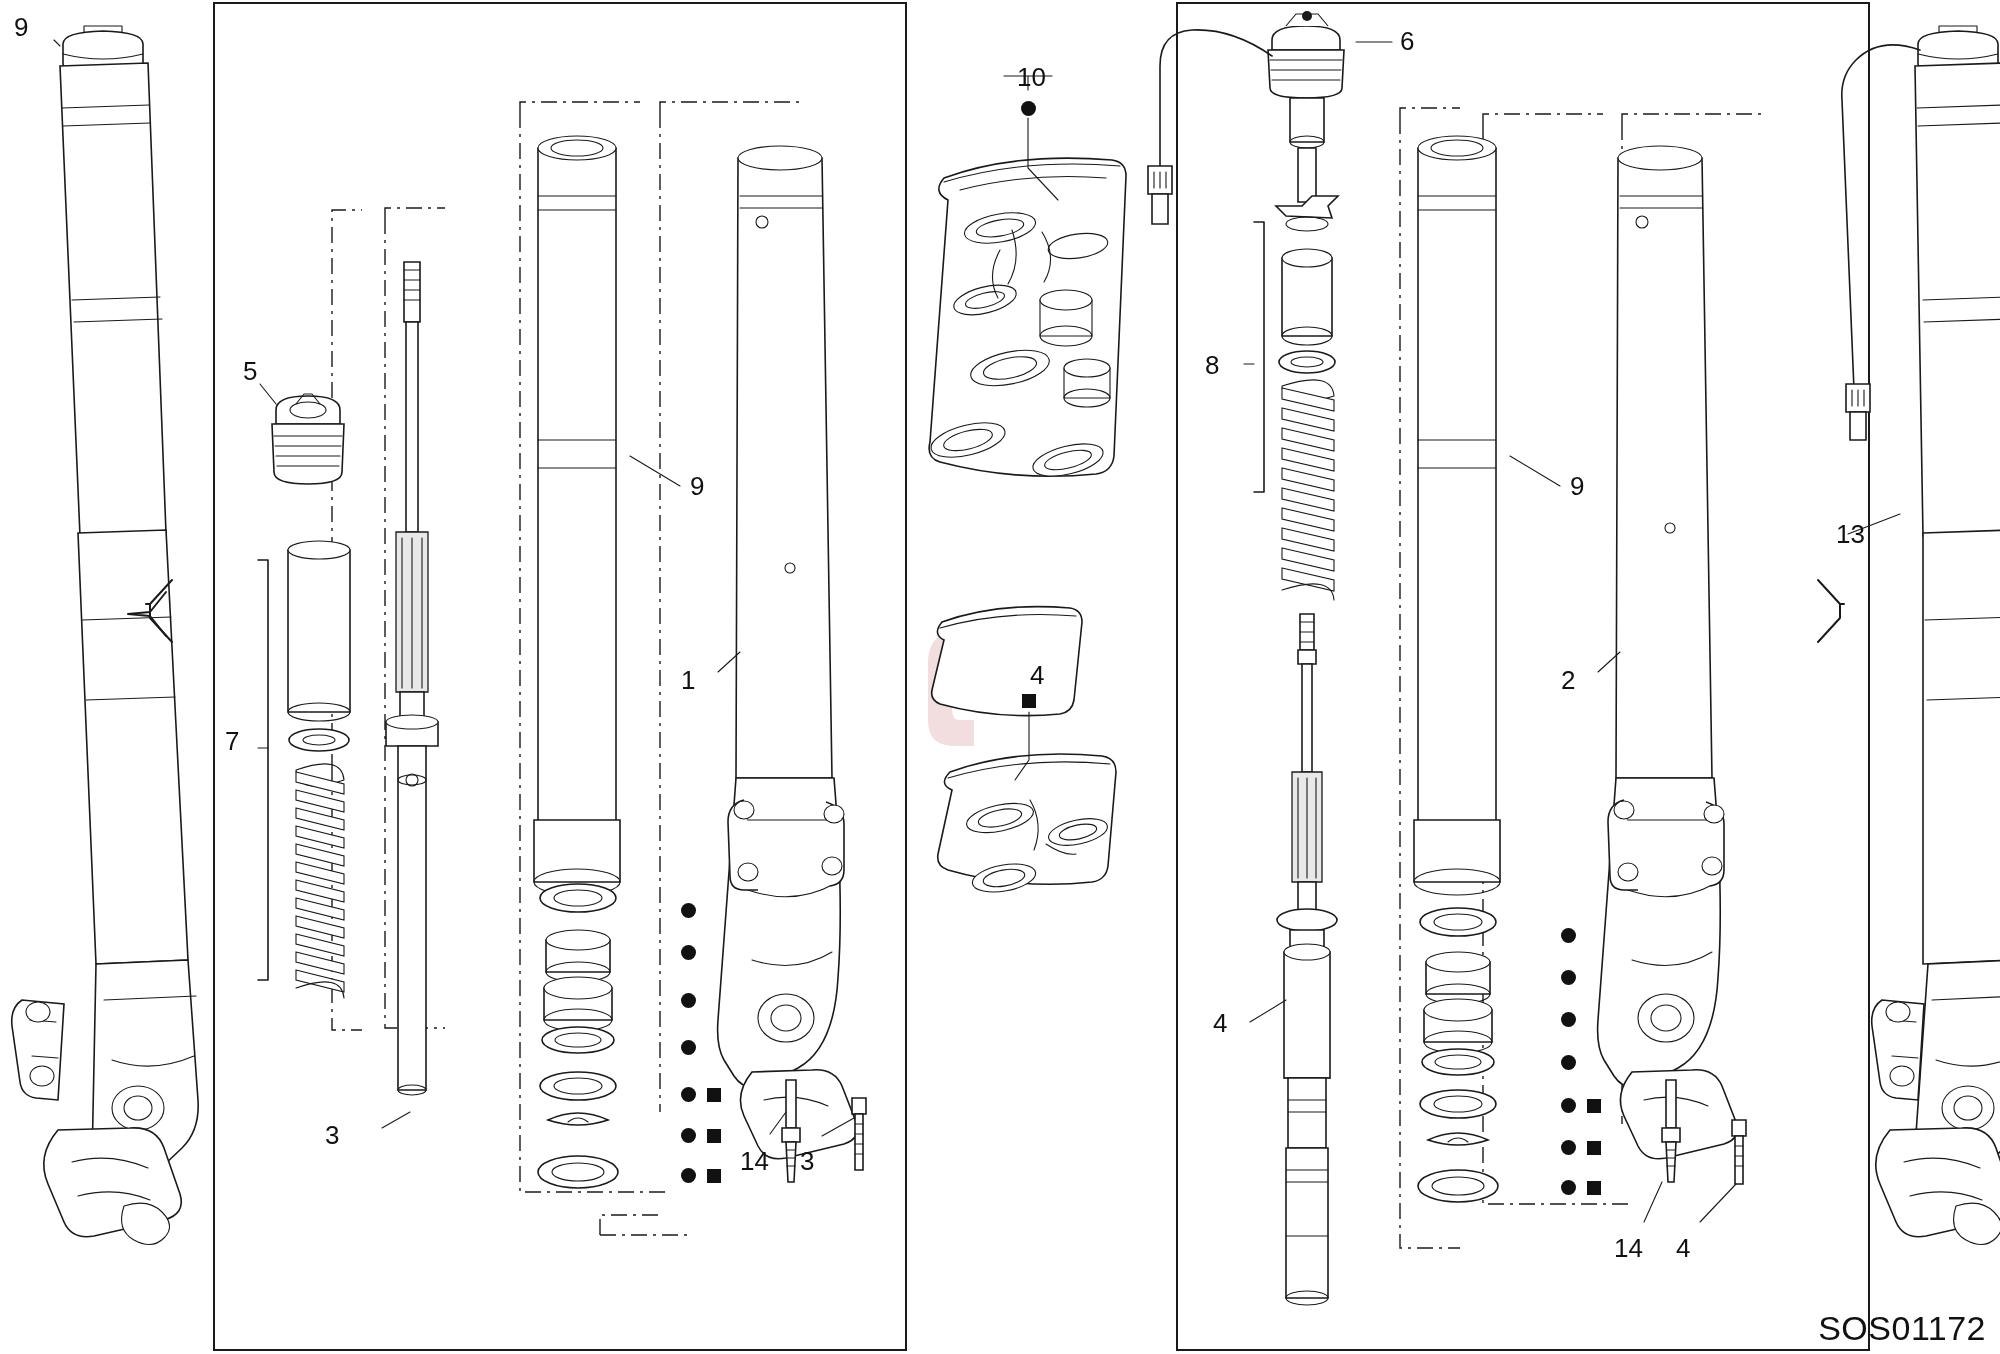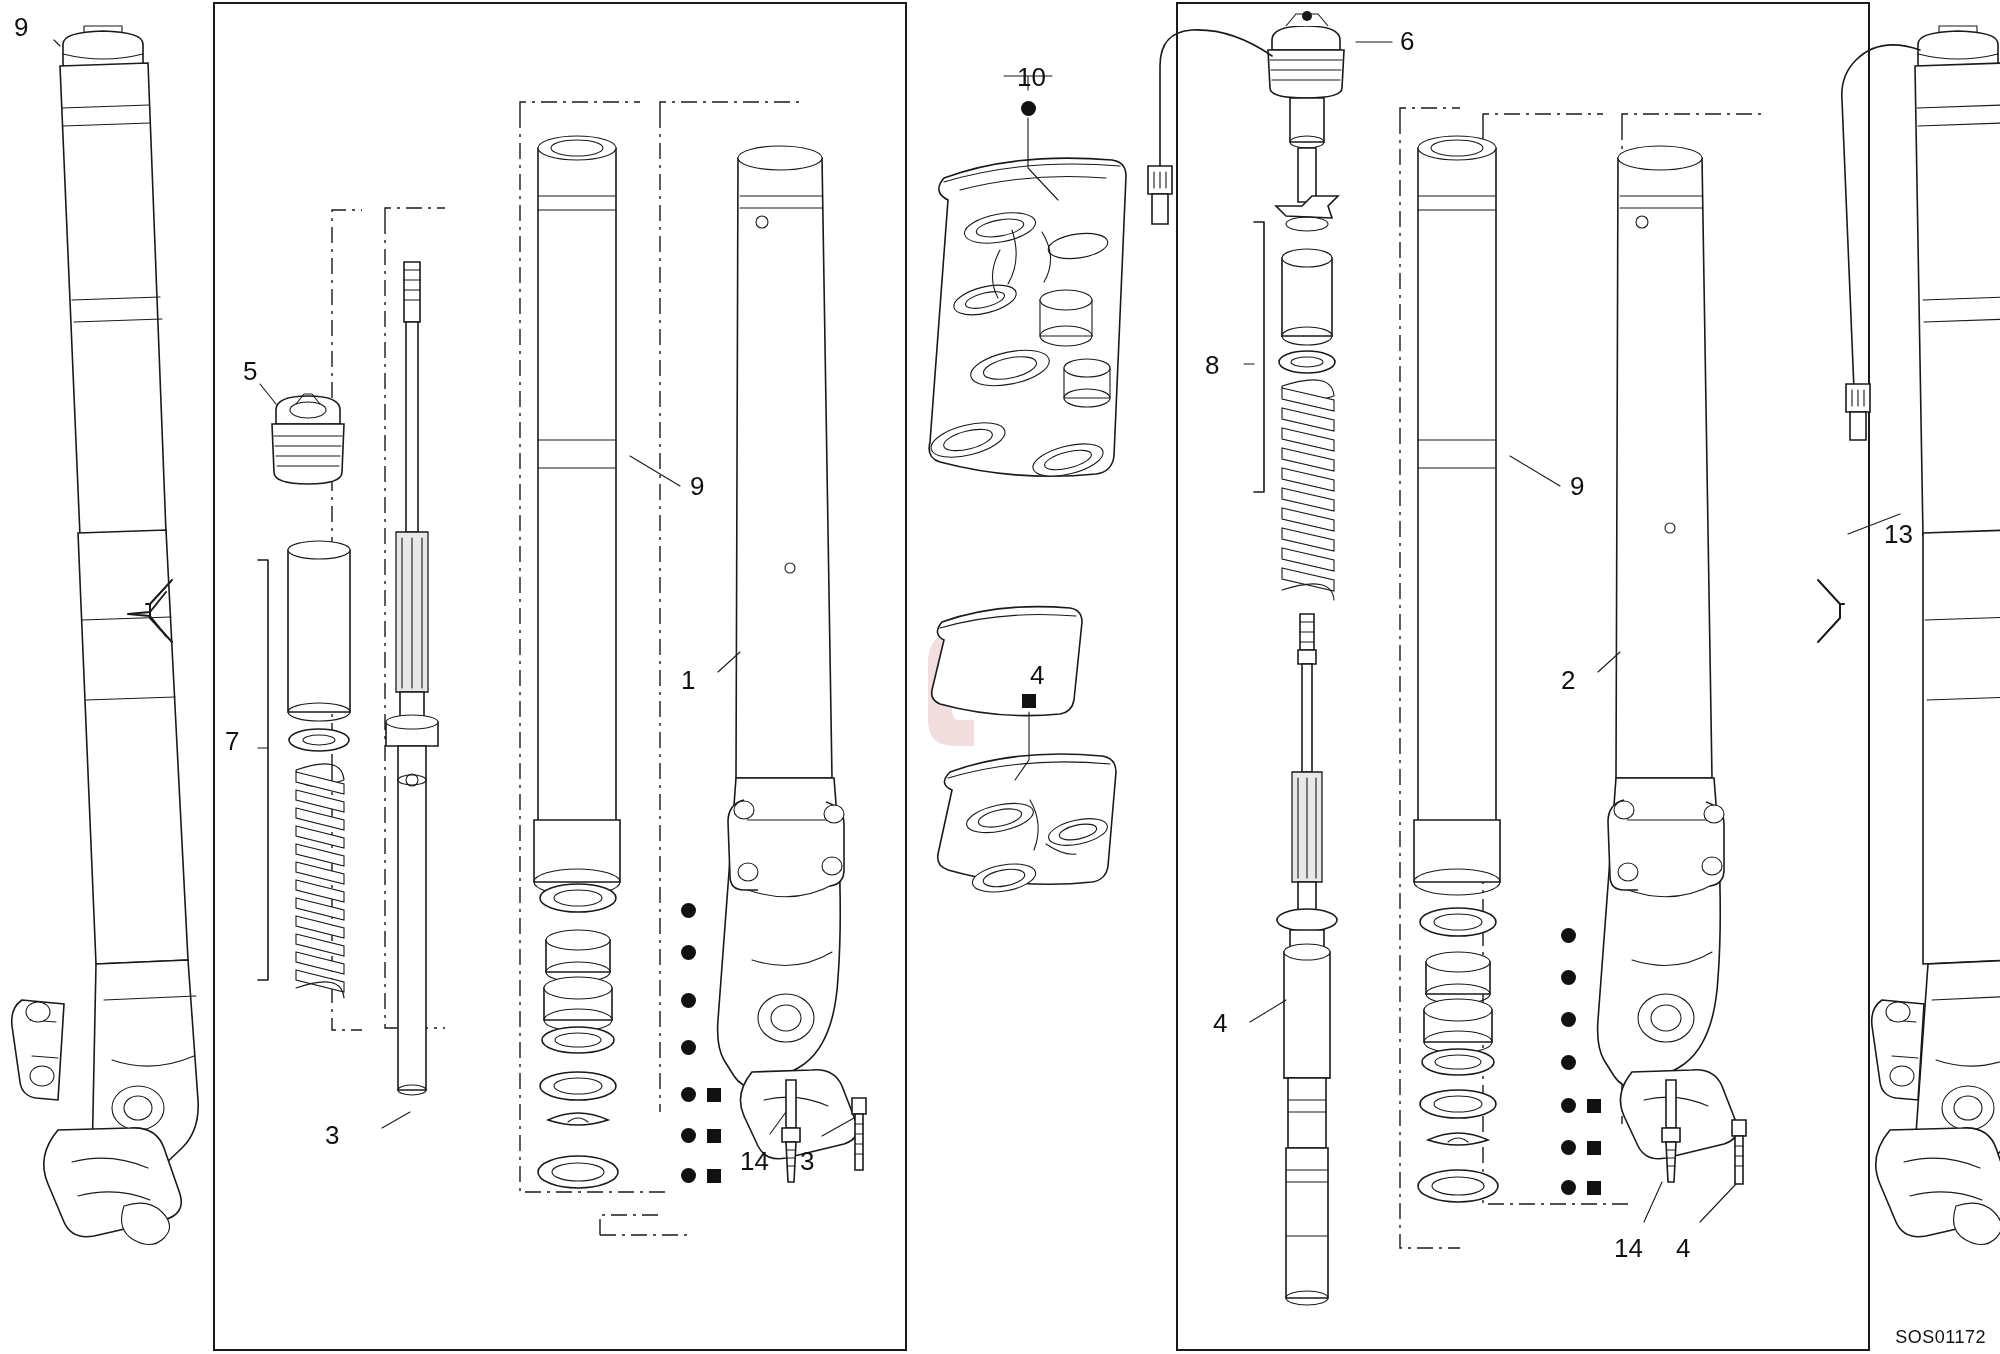--- a/index.html
+++ b/index.html
@@ -47,21 +47,21 @@
   .square {
     position: absolute;
     width: 14px; height: 14px;
     background: #111111;
   }
 
   .partno {
     position: absolute;
     right: 14px;
     bottom: 6px;
-    font-size: 18px;
+    font-size: 34px;
     letter-spacing: 0.5px;
     color: #111111;
   }
 
   svg.art {
     position: absolute;
     left: 0; top: 0;
     width: 2000px;
     height: 1354px;
     pointer-events: none;
@@ -497,21 +497,21 @@
   <div class="callout" style="left:800px; top:1148px;">3</div>
   <div class="callout" style="left:1017px;top:64px;">10</div>
   <div class="callout" style="left:1030px;top:662px;">4</div>
   <div class="callout" style="left:1400px;top:28px;">6</div>
   <div class="callout" style="left:1205px;top:352px;">8</div>
   <div class="callout" style="left:1213px;top:1010px;">4</div>
   <div class="callout" style="left:1570px;top:473px;">9</div>
   <div class="callout" style="left:1561px;top:667px;">2</div>
   <div class="callout" style="left:1614px;top:1235px;">14</div>
   <div class="callout" style="left:1676px;top:1235px;">4</div>
-  <div class="callout" style="left:1884px;top:521px;">13</div>
+  <div class="callout" style="left:1836px;top:521px;">13</div>
 
   <div class="dot" style="left:1021px; top:101px;"></div>
   <div class="square" style="left:1022px; top:694px;"></div>
 
   <div class="dot" style="left:681px; top:903px;"></div>
   <div class="dot" style="left:681px; top:945px;"></div>
   <div class="dot" style="left:681px; top:993px;"></div>
   <div class="dot" style="left:681px; top:1040px;"></div>
   <div class="dot" style="left:681px; top:1087px;"></div>
   <div class="dot" style="left:681px; top:1128px;"></div>

